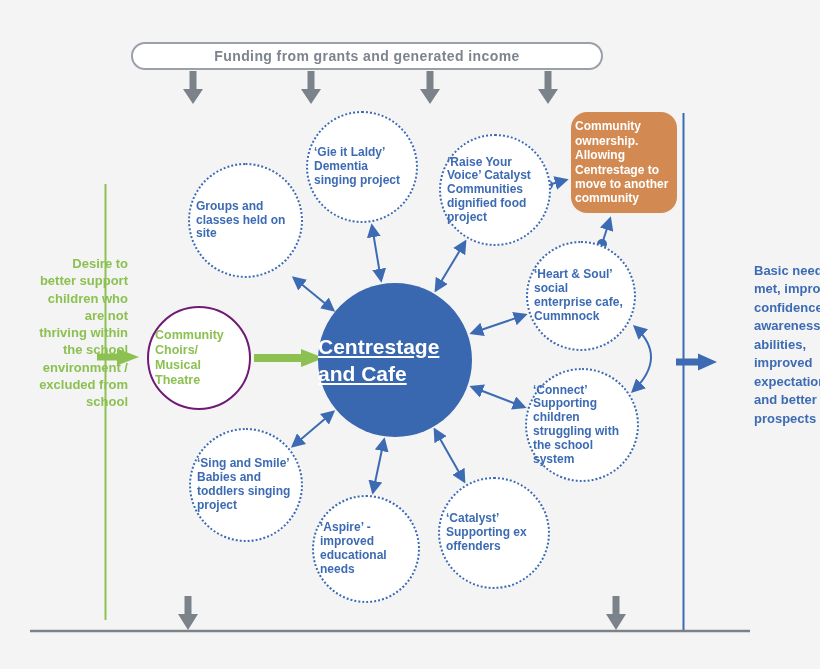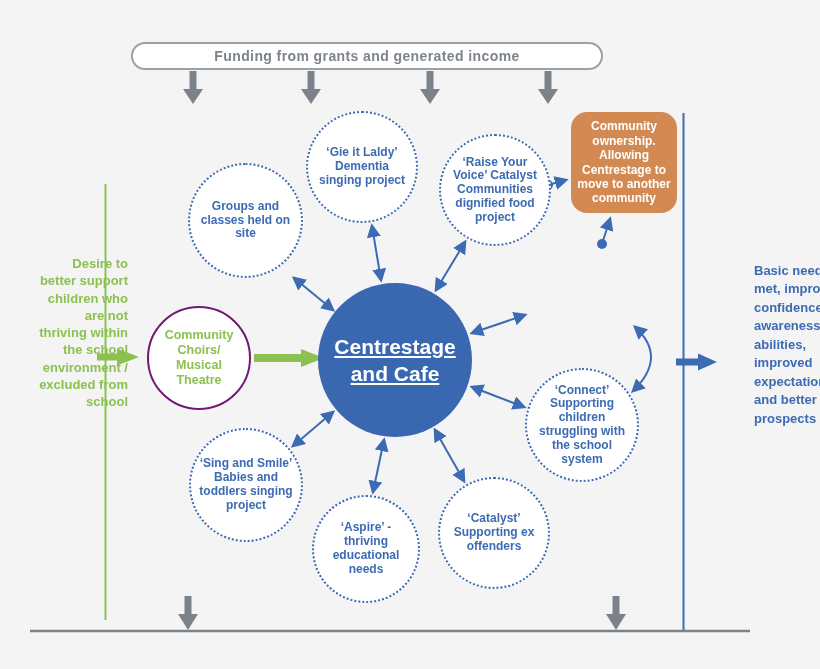--- a/index.html
+++ b/index.html
@@ -1,19 +1,19 @@
 <!DOCTYPE html>
 <html><head>
 <meta charset="utf-8">
 <style>
   html,body{margin:0;padding:0;background:#f4f4f5;font-family:"Liberation Sans",sans-serif;}
   .stage{position:relative;width:820px;height:669px;background:#f4f4f5;overflow:hidden;}
   .stage svg.wires{position:absolute;left:0;top:0;z-index:1;}
   .node{position:absolute;z-index:2;display:flex;align-items:center;justify-content:center;
-        text-align:center;box-sizing:border-box;font-weight:bold;}
+        text-align:left;box-sizing:border-box;font-weight:bold;}
   .sat{border:2px dotted #3d6bb3;border-radius:50%;background:#ffffff;color:#3d6bb3;
        font-size:12px;line-height:1.15;padding:6px;}
   .hub{border-radius:50%;background:#3a68b0;color:#ffffff;font-size:21px;line-height:1.3;}
   .gcircle{border:2px solid #701a75;border-radius:50%;background:#ffffff;color:#8cc152;
        font-size:12.5px;line-height:1.2;padding:6px;}
   .obox{background:#d28a52;border-radius:16px;color:#ffffff;font-size:12px;line-height:1.2;padding:4px;}
   .banner{position:absolute;z-index:2;background:#ffffff;border:2px solid #9aa0a8;border-radius:14px;
        display:flex;align-items:center;justify-content:center;box-sizing:border-box;}
   .banner span{color:#7d848d;font-weight:bold;font-size:14px;letter-spacing:.4px;}
   .note{position:absolute;z-index:2;font-weight:bold;font-size:13px;line-height:1.33;margin-left:32px;}
@@ -91,27 +91,30 @@
 
   <div class="node sat" style="left:188px;top:163px;width:115px;height:115px;">
     <span>Groups and classes held on site</span>
   </div>
   <div class="node sat" style="left:306px;top:111px;width:112px;height:112px;">
     <span>‘Gie it Laldy’ Dementia singing project</span>
   </div>
   <div class="node sat" style="left:439px;top:134px;width:112px;height:112px;">
     <span>‘Raise Your Voice’ Catalyst Communities dignified food project</span>
   </div>
+  <div class="node sat" style="left:526px;top:241px;width:110px;height:110px;">
+    <span>‘Heart &amp; Soul’ social enterprise cafe, Cummnock</span>
+  </div>
   <div class="node sat" style="left:525px;top:368px;width:114px;height:114px;">
     <span>‘Connect’ Supporting children struggling with the school system</span>
   </div>
   <div class="node sat" style="left:438px;top:477px;width:112px;height:112px;">
     <span>‘Catalyst’ Supporting ex offenders</span>
   </div>
   <div class="node sat" style="left:312px;top:495px;width:108px;height:108px;">
-    <span>‘Aspire’ - thriving educational needs</span>
+    <span>‘Aspire’ - improved educational needs</span>
   </div>
   <div class="node sat" style="left:189px;top:428px;width:114px;height:114px;">
     <span>‘Sing and Smile’ Babies and toddlers singing project</span>
   </div>
 
 
 </div>
 
 </body></html>

